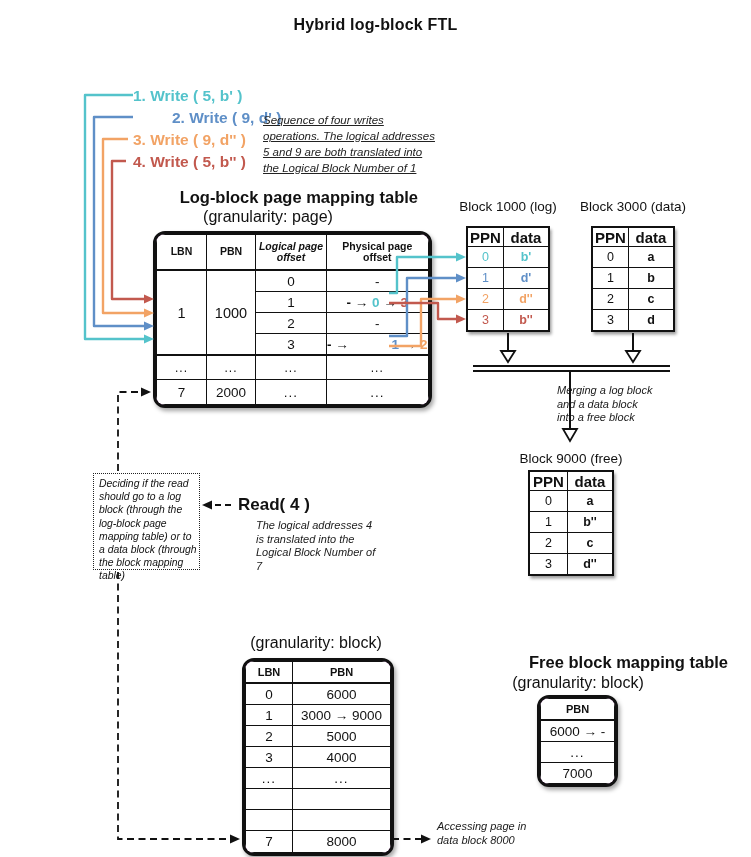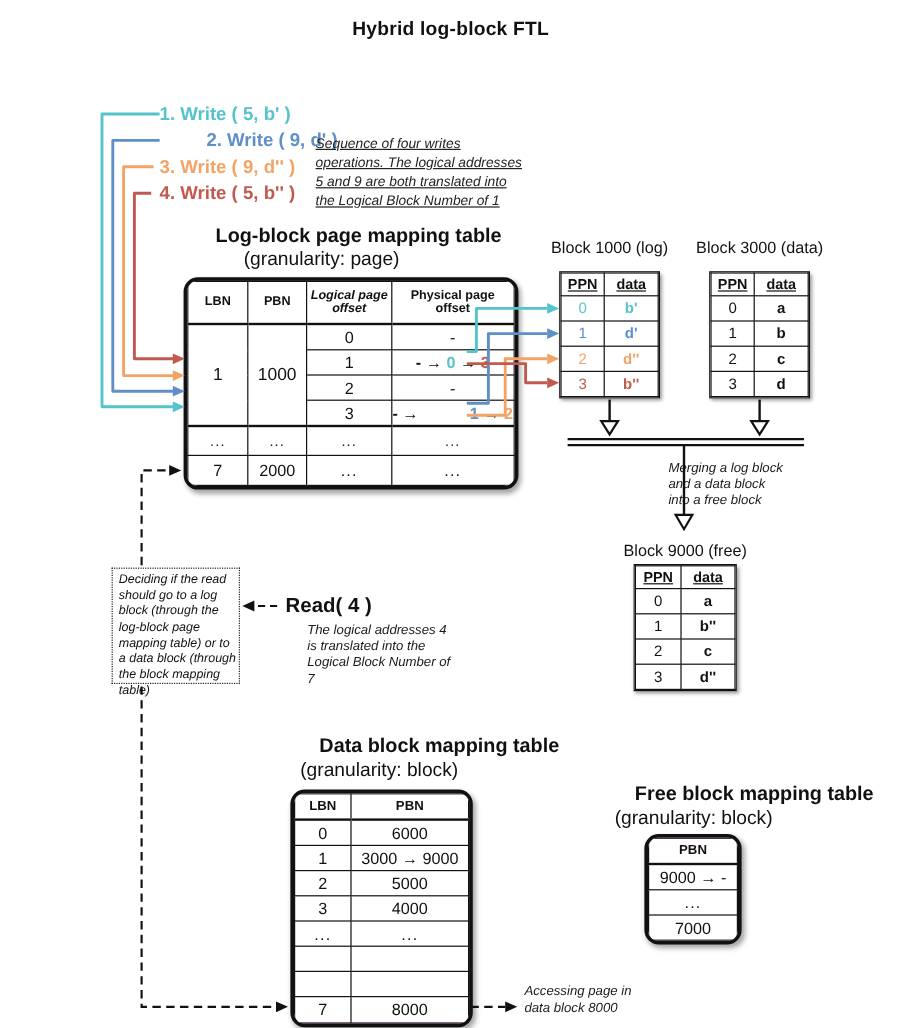--- a/index.html
+++ b/index.html
@@ -29,21 +29,21 @@
   .log-tbl td{font-size:13.5px;height:20px;}
   .log-tbl .hdr-b{border-bottom:2.5px solid #111;}
   .log-tbl .sep-t{border-top:2.5px solid #111;}
   .log-tbl .big{font-size:14.5px;}
   .log-tbl tr.dots td{height:23px;font-size:12px;letter-spacing:1px;}
   .log-tbl tr.r7 td{height:24px;}
   .arr{font-weight:bold;color:#111;}
   .phys{font-weight:bold;font-size:12.5px;white-space:nowrap;}
   
   .tbl-block{border:1.5px solid #111;background:#fff;box-shadow:1.5px 2.5px 3px rgba(0,0,0,.4);z-index:2;}
-  .tbl-block th{font-size:12px;font-weight:bold;height:18px;text-decoration:underline;}
+  .tbl-block th{font-size:15px;font-weight:bold;height:18px;}
   .tbl-block td{height:20px;font-size:12.5px;}
   .tbl-block td.d{font-weight:bold;}
   .w-ppn{width:35px;} .w-dat{width:44px;}
   
   .map-tbl th{font-size:11px;font-weight:bold;height:20px;}
   .map-tbl td{height:20px;font-size:13.5px;}
   .map-tbl tr.r7 td{height:21px;}
   
   .decision{left:93px;top:473px;width:107px;height:97px;border:1.5px dotted #222;box-sizing:border-box;
             padding:3px 2px 0 5px;font-style:italic;font-size:10.4px;line-height:13.2px;background:transparent;z-index:4;}
@@ -206,21 +206,20 @@
             <td class="d">d''</td>
           </tr>
     </tbody>
       </table>
   </div>
 
   <div class="abs decision">Deciding if the read should go to a log block (through the log-block page mapping table) or to a data block (through the block mapping table)</div>
   <div class="abs read-label">Read( 4 )</div>
   <div class="abs note-sm" style="left:256px;top:519px;width:125px;">The logical addresses 4 is translated into the Logical Block Number of 7</div>
 
-  <div class="abs heading" style="left:166px;top:613px;width:300px;">Data block mapping table</div>
   <div class="abs subheading" style="left:166px;top:634px;width:300px;">(granularity: block)</div>
 
   <div class="abs tbl-round map-tbl" style="left:242px;top:658px;">
     <table>
       <tbody>
           <tr>
         <th class="hdr-b" style="width:46px;border-bottom:2.5px solid #111;">LBN</th>
         <th class="hdr-b" style="width:97px;border-bottom:2.5px solid #111;">PBN</th>
       </tr>
       <tr>
@@ -262,21 +261,21 @@
   <div class="abs heading" style="left:428px;top:653px;width:300px;">Free block mapping table</div>
   <div class="abs subheading" style="left:428px;top:674px;width:300px;">(granularity: block)</div>
 
   <div class="abs tbl-round map-tbl" style="left:537px;top:695px;">
     <table>
       <tbody>
           <tr>
             <th style="width:73px;border-bottom:2.5px solid #111;">PBN</th>
           </tr>
       <tr>
-            <td>9000 → -</td>
+            <td>6000 → -</td>
           </tr>
       <tr>
             <td class="dots-cell">...</td>
           </tr>
       <tr>
             <td>7000</td>
           </tr>
     </tbody>
       </table>
   </div>

